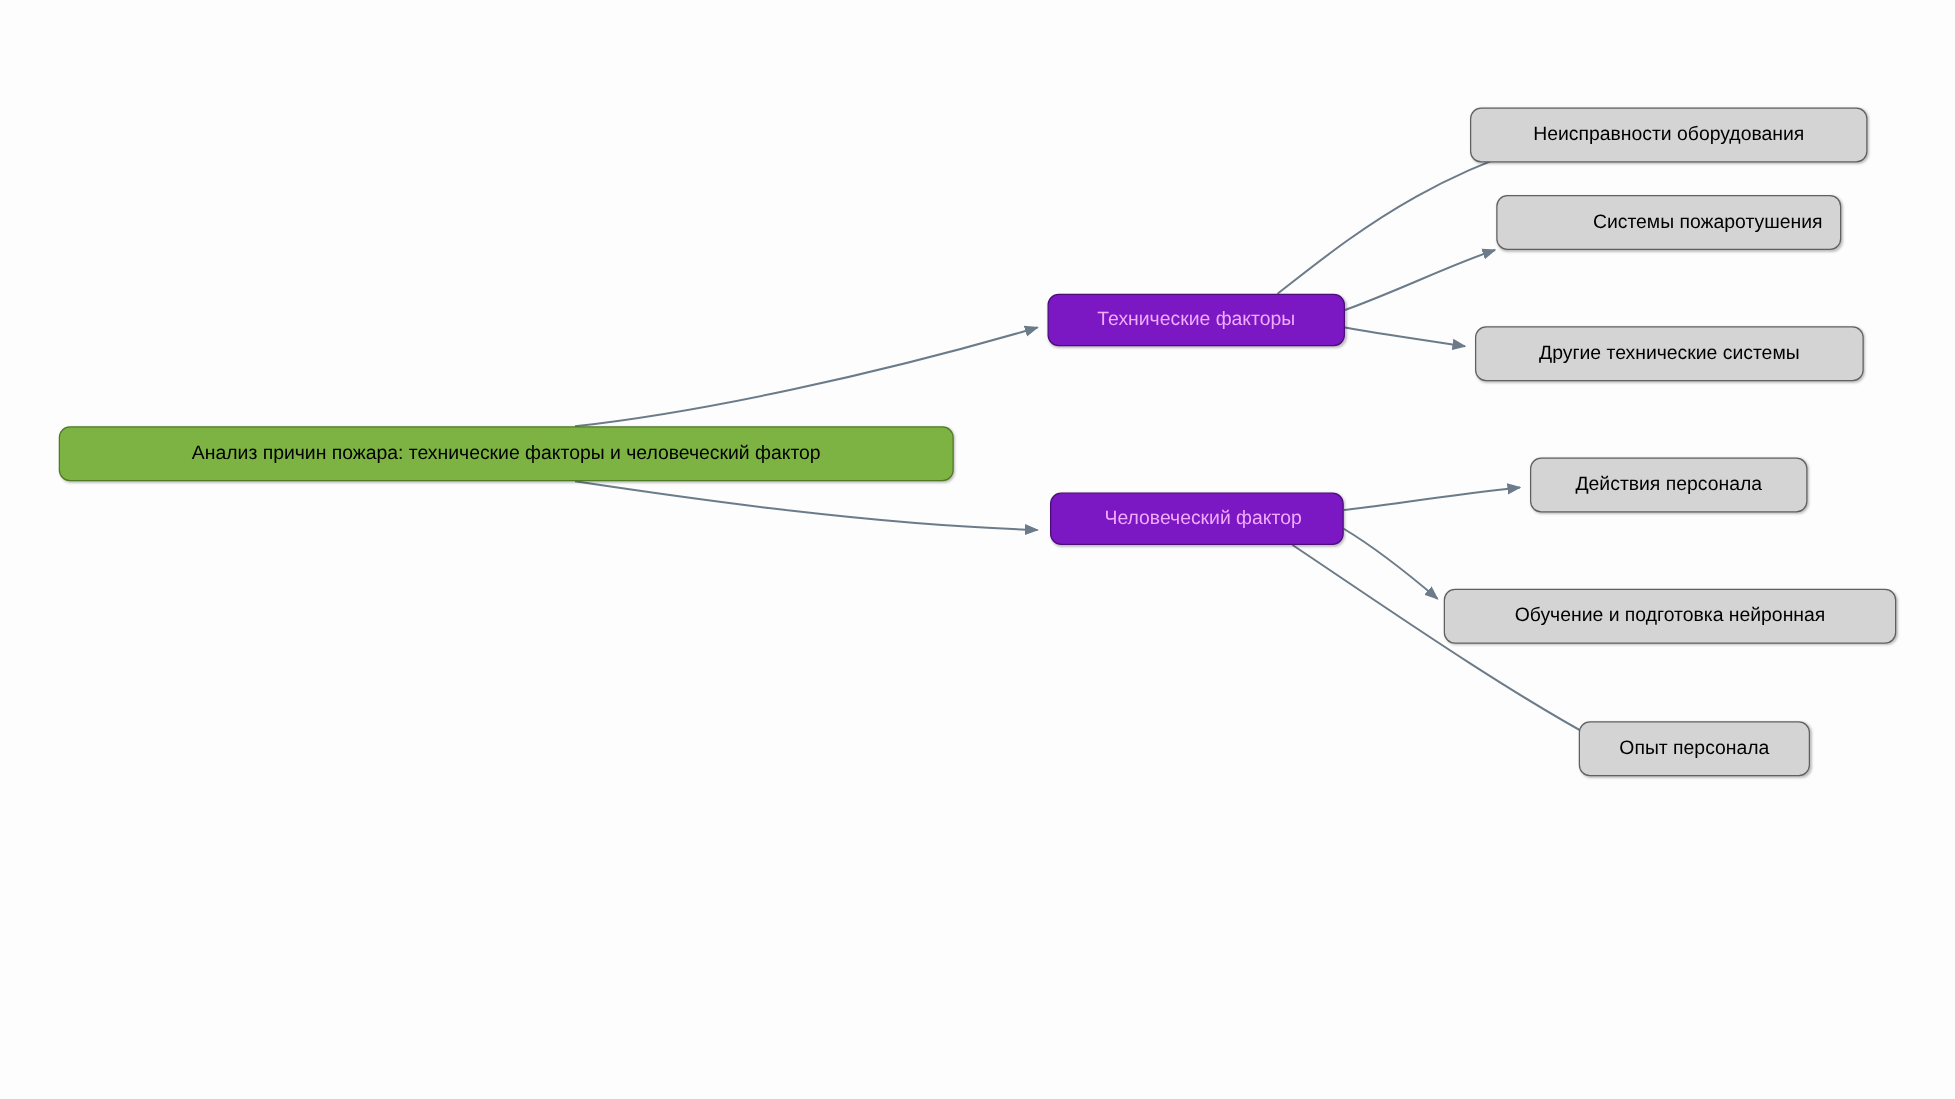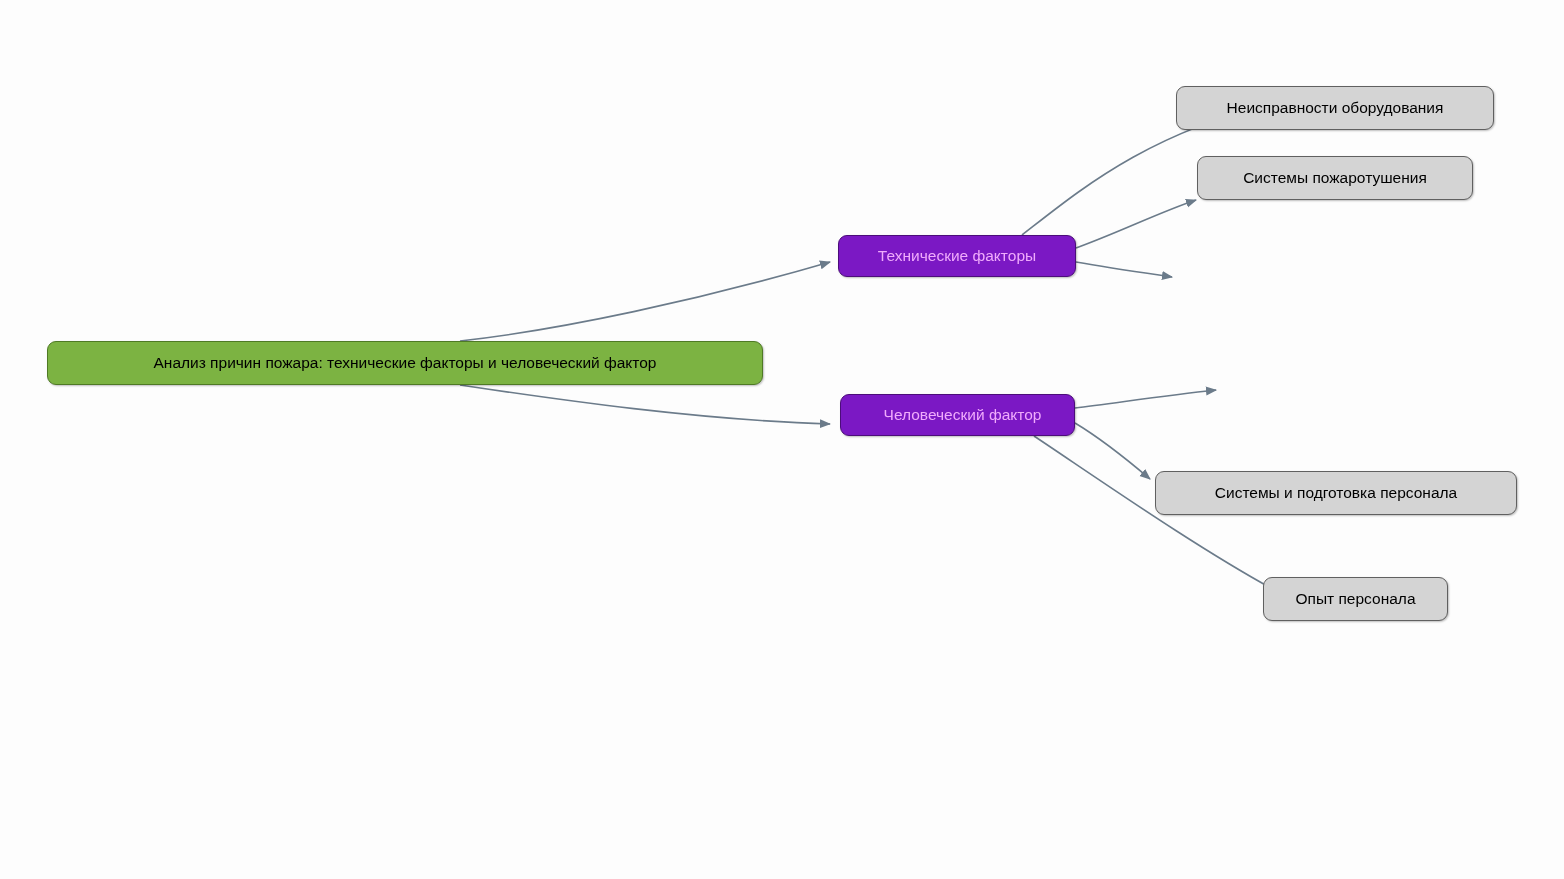--- a/index.html
+++ b/index.html
@@ -109,32 +109,38 @@
   </div>
 
   <div class="node branch" style="left:838px; top:235px; width:238px; height:42px;">
     <span>Технические факторы</span>
   </div>
 
   <div class="node leaf" style="left:1176px; top:50px; width:318px; height:44px;margin-top:36px;">
     <span>Неисправности оборудования</span>
   </div>
 
-  <div class="node leaf" style="left:1197px; top:156px; width:276px; height:44px;">
+  <div class="node leaf" style="left:1197px; top:156px; width:276px; height:44px;justify-content:flex-end;">
     <span>Системы пожаротушения</span>
   </div>
 
+  <div class="node leaf" style="left:1180px; top:261px; width:311px; height:44px;">
+    <span>Другие технические системы</span>
+  </div>
 
   <div class="node branch" style="left:840px; top:394px; width:235px; height:42px;padding-left:24px;">
     <span>Человеческий фактор</span>
   </div>
 
+  <div class="node leaf" style="left:1224px; top:366px; width:222px; height:44px;">
+    <span>Действия персонала</span>
+  </div>
 
   <div class="node leaf" style="left:1155px; top:471px; width:362px; height:44px;">
-    <span>Системы и подготовка персонала</span>
+    <span>Обучение и подготовка нейронная</span>
   </div>
 
   <div class="node leaf" style="left:1243px; top:577px; width:185px; height:44px;margin-left:20px;">
     <span>Опыт персонала</span>
   </div>
 
 
 </div>
 
 </body></html>

